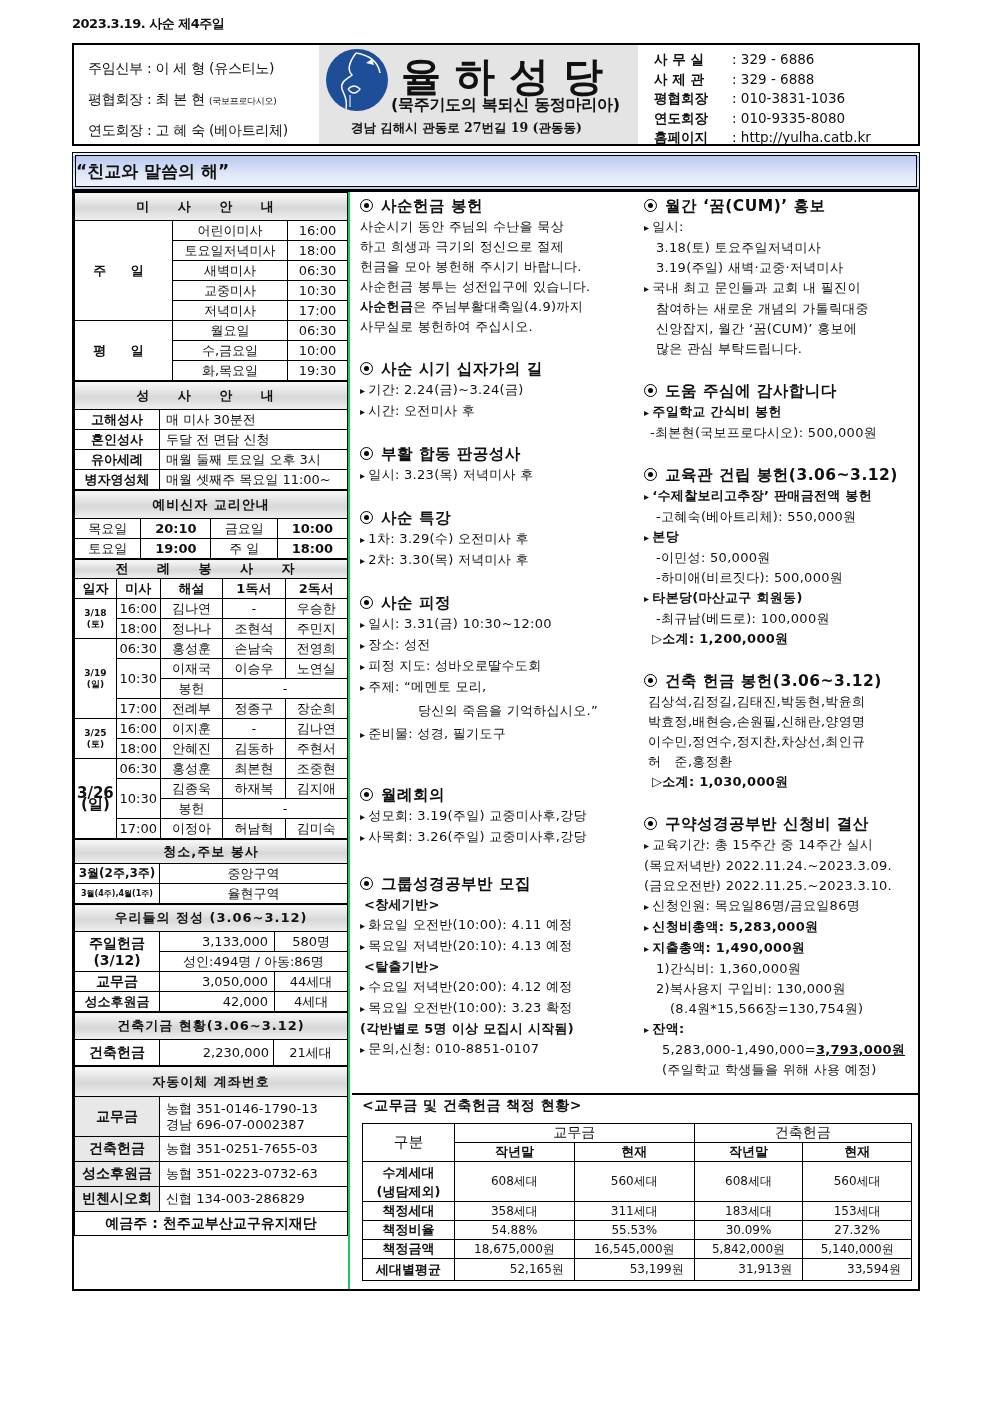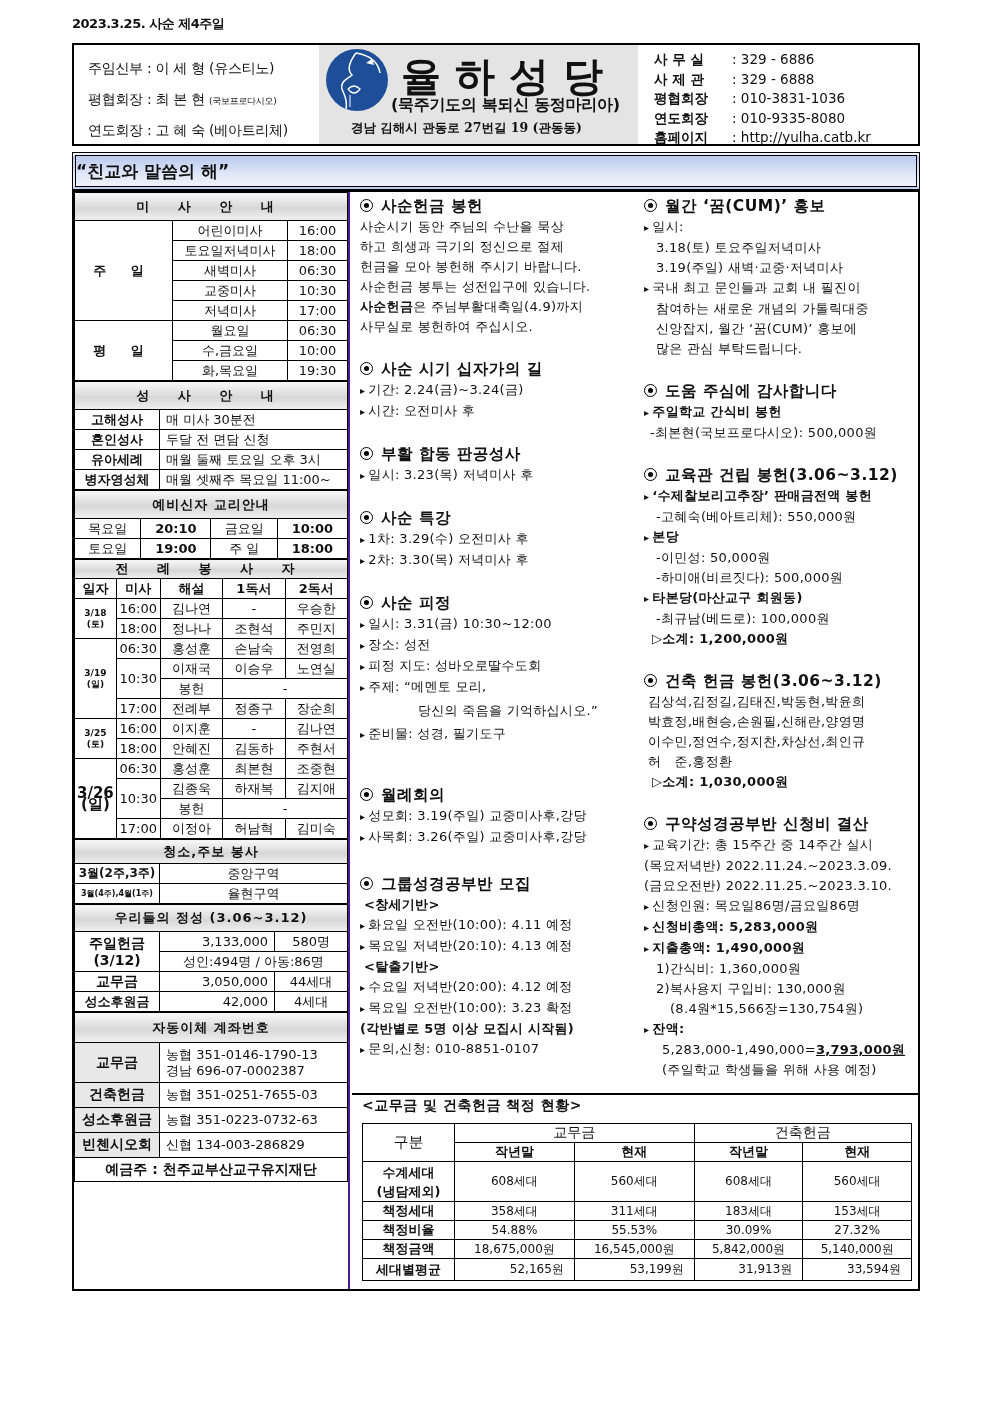--- a/index.html
+++ b/index.html
@@ -18,21 +18,21 @@
   .church-addr { position: absolute; left: 32px; top: 75px; font-size: 12.5px; font-weight: bold; font-family: "DejaVu Serif", serif; }
   .hdr-right { flex: 1; padding: 5px 0 0 16px; font-size: 13.5px; }
   .hdr-right div { height: 19.5px; line-height: 19.5px; white-space: nowrap; }
   .hdr-right b { display: inline-block; width: 78px; font-weight: bold; }
 
   
   .banner { position: absolute; left: 72px; top: 152px; width: 848px; height: 38px; border: 3px double #000; border-width: 4px 4px 4px 4px; background: linear-gradient(#b9c9ee, #dfe7f7 60%, #eef2fb); font-size: 17px; font-weight: bold; line-height: 30px; }
 
   
   .frame { position: absolute; left: 72px; top: 190px; width: 848px; height: 1101px; border: 2px solid #000; }
-  .col-left { position: absolute; left: 0; top: 0; width: 276px; height: 1097px; border-right: 2px solid #4c1d95; }
+  .col-left { position: absolute; left: 0; top: 0; width: 276px; height: 1097px; border-right: 2px solid #22c55e; }
   .col-mid { position: absolute; left: 278px; top: 0; width: 288px; height: 900px; padding: 0 0 0 8px; }
   .col-right { position: absolute; left: 566px; top: 0; width: 278px; height: 900px; padding-left: 4px; }
 
   table { border-collapse: collapse; width: 100%; }
   td, th { border: 1px solid #000; font-weight: normal; }
   .sechdr { background: linear-gradient(#f8f8f8, #d7d7d7 55%, #f0f0f0); text-align: center; font-weight: bold; font-size: 15px; letter-spacing: 1px; }
   .sechdr.wide { letter-spacing: 12px; }
   .lt td { font-size: 13px; text-align: center; height: 20px; padding: 0 2px; white-space: nowrap; }
   .lt td.b { font-weight: bold; }
   .lt td.l { text-align: left; padding-left: 6px; }
@@ -50,21 +50,21 @@
   .bt-title { font-size: 14px; font-weight: bold; padding: 2px 0 0 10px; height: 26px; letter-spacing: 0.5px; }
   .bt { position: absolute; left: 10px; top: 28px; width: 550px; }
   .bt td { font-size: 12px; text-align: center; height: 19px; white-space: nowrap; }
   .bt td.h { font-weight: bold; font-size: 13px; }
   .bt td.r { text-align: right; padding-right: 10px; }
   .u { text-decoration: underline; font-weight: bold; }
 </style>
 </head>
 <body>
 
-<div class="date-line">2023.3.25. 사순 제4주일</div>
+<div class="date-line">2023.3.19. 사순 제4주일</div>
 
 <div class="header">
   <div class="hdr-left">
     <div>주임신부 : 이 세 형 (유스티노)</div>
     <div><span>평협회장 : 최 본 현</span> <small>(국보프로다시오)</small></div>
     <div>연도회장 : 고 혜 숙 (베아트리체)</div>
   </div>
   <div class="hdr-center">
     <div class="logo">
       <svg width="62" height="62" viewBox="0 0 62 62">
@@ -308,20 +308,32 @@
             <td>44세대</td>
           </tr>
       <tr>
             <td class="b">성소후원금</td>
             <td style="text-align:right;padding-right:6px">42,000</td>
             <td>4세대</td>
           </tr>
     </tbody>
       </table>
 
+    <table class="lt">
+      <tbody>
+          <tr>
+            <td colspan="3" class="sechdr" style="height:27px">건축기금 현황(3.06~3.12)</td>
+          </tr>
+      <tr>
+            <td class="b" style="width:85px;font-size:14px;height:26px">건축헌금</td>
+            <td style="text-align:right;padding-right:4px">2,230,000</td>
+            <td>21세대</td>
+          </tr>
+    </tbody>
+      </table>
 
     <table class="lt">
       <tbody>
           <tr>
             <td colspan="2" class="sechdr" style="height:30px">자동이체 계좌번호</td>
           </tr>
       <tr>
             <td class="b" style="width:85px;height:40px;font-size:14px;background:#e8e8e8">교무금</td>
             <td class="l" style="line-height:16px">
               <div>농협  351-0146-1790-13</div>

